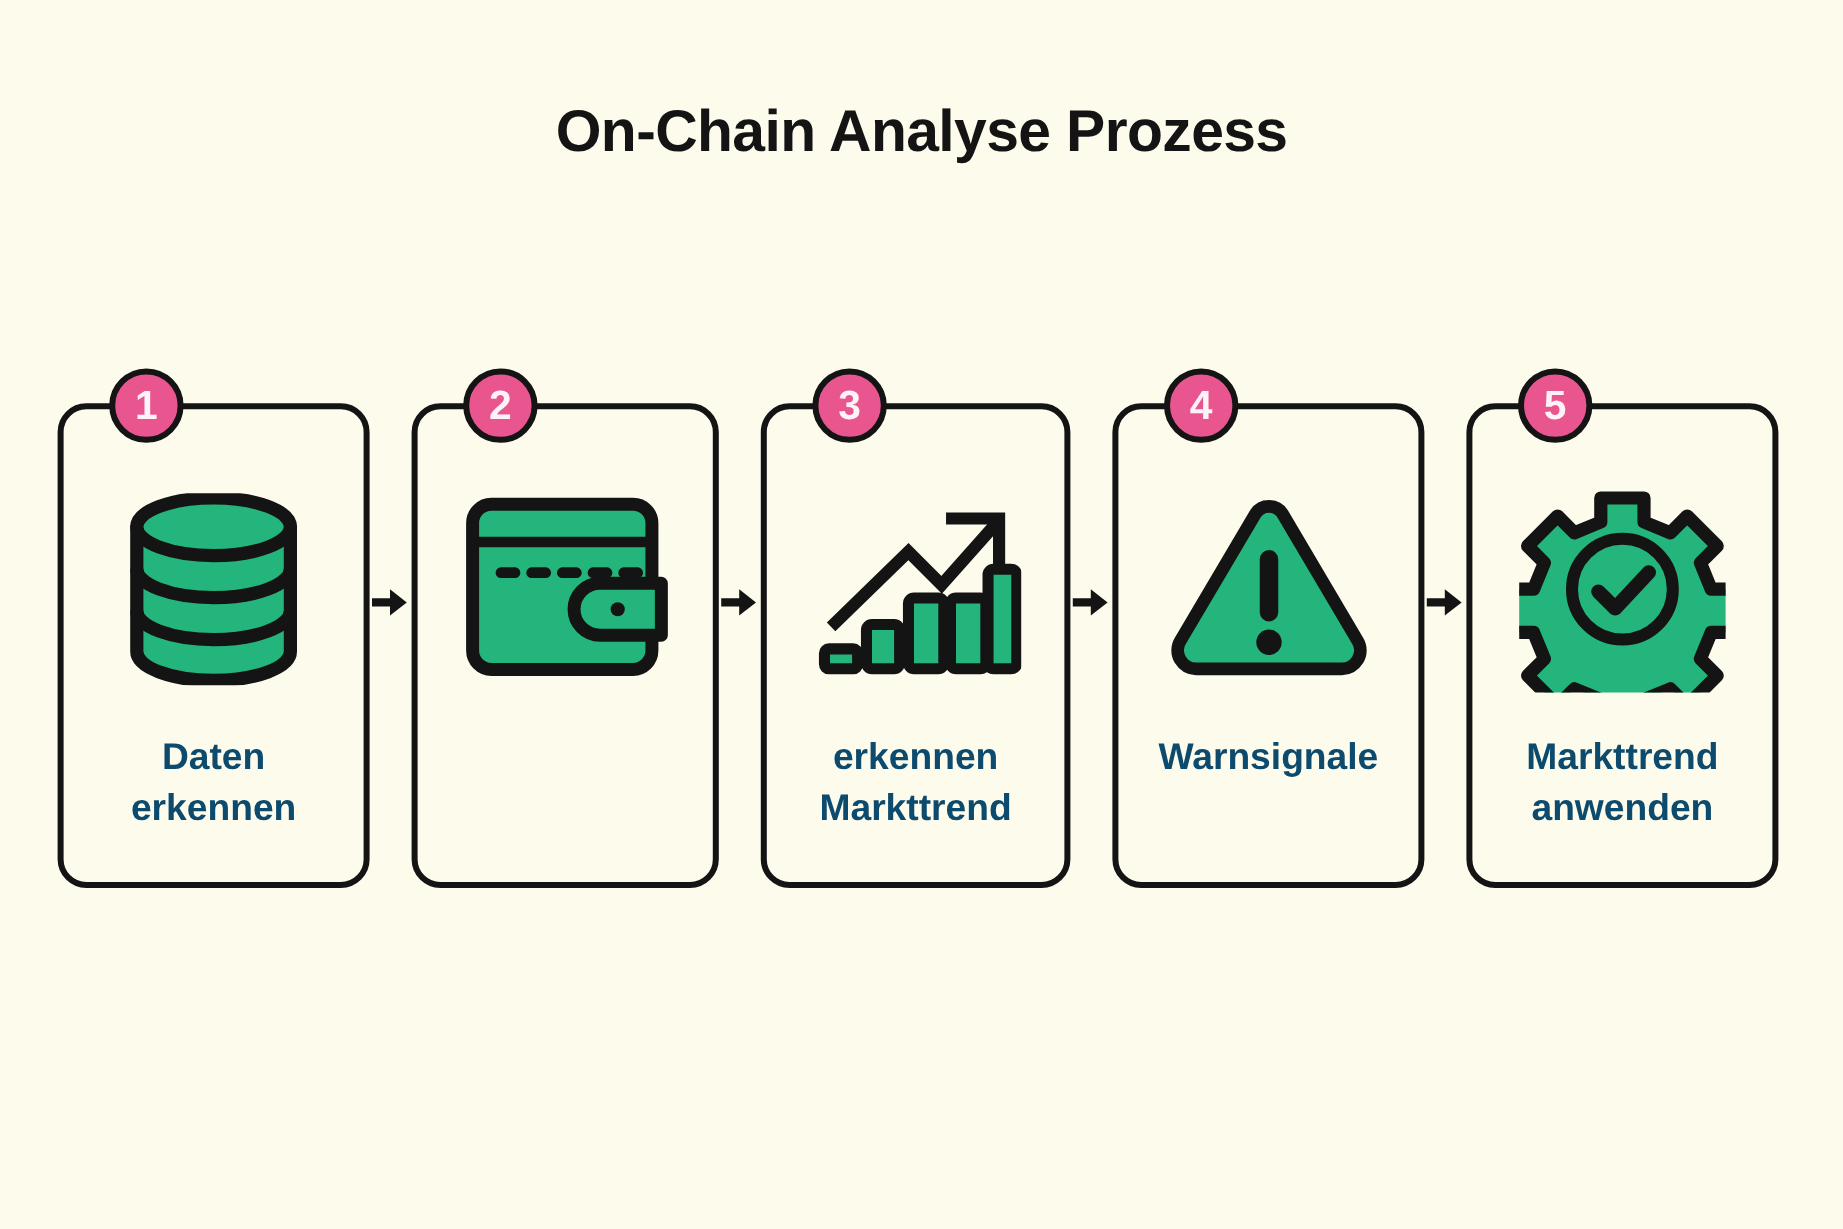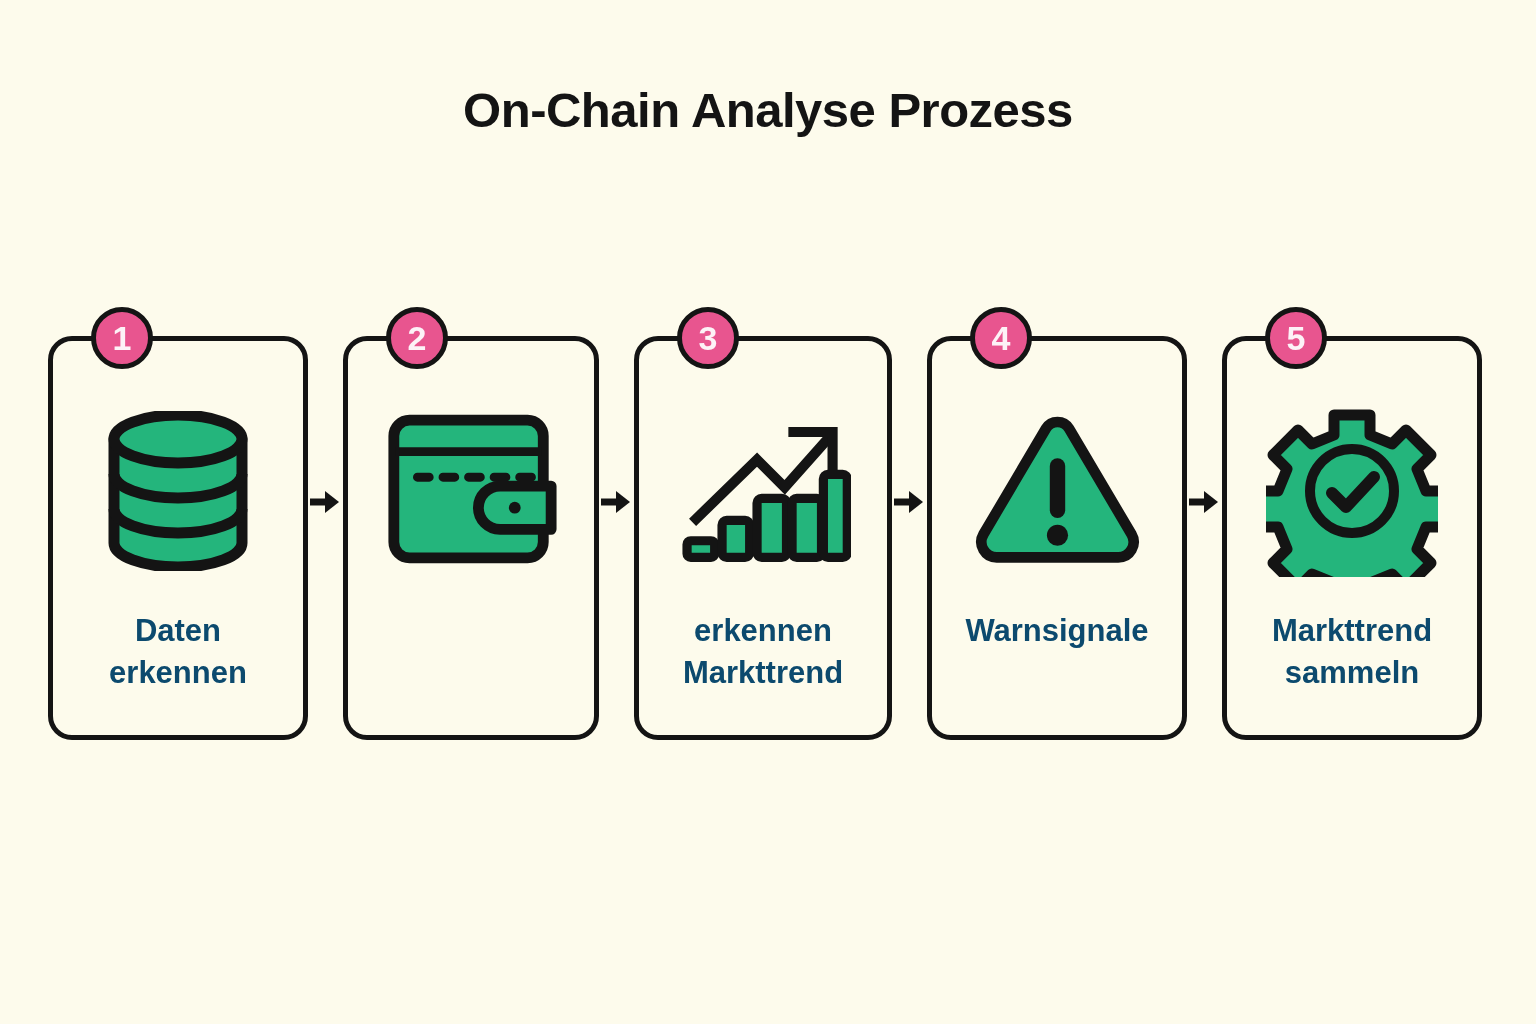--- a/index.html
+++ b/index.html
@@ -222,18 +222,18 @@
       <div class="badge">5</div>
       <div class="icon-wrap">
         <svg width="172" height="172" viewBox="0 0 172 172">
           <path d="M68 10 h36 v20 l22 9 l14 -14 l25 25 l-14 14 l9 22 h20 v36 h-20 l-9 22 l14 14 l-25 25 l-14 -14 l-22 9 v20 h-36 v-20 l-22 -9 l-14 14 l-25 -25 l14 -14 l-9 -22 h-20 v-36 h20 l9 -22 l-14 -14 l25 -25 l14 14 l22 -9 z" fill="#24b57c" stroke="#141414" stroke-width="11" stroke-linejoin="round"></path>
           <circle cx="86" cy="86" r="42" fill="#24b57c" stroke="#141414" stroke-width="10"></circle>
           <path d="M66 88 L80 102 L108 72" fill="none" stroke="#141414" stroke-width="12" stroke-linecap="round" stroke-linejoin="round"></path>
         </svg>
       </div>
       <div class="step-label">
         <div>Markttrend</div>
-        <div>sammeln</div>
+        <div>anwenden</div>
       </div>
     </div>
 
   </div>
 </div>
 
 </body></html>

